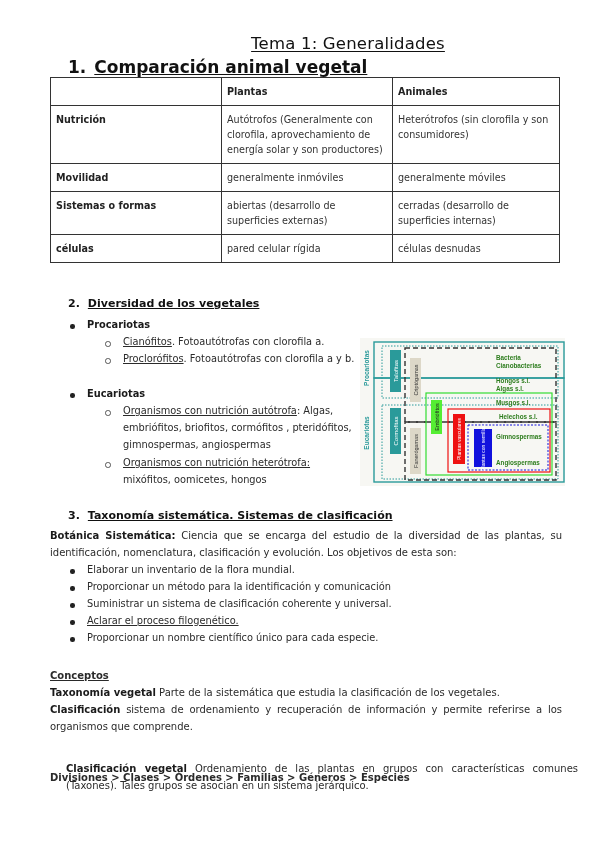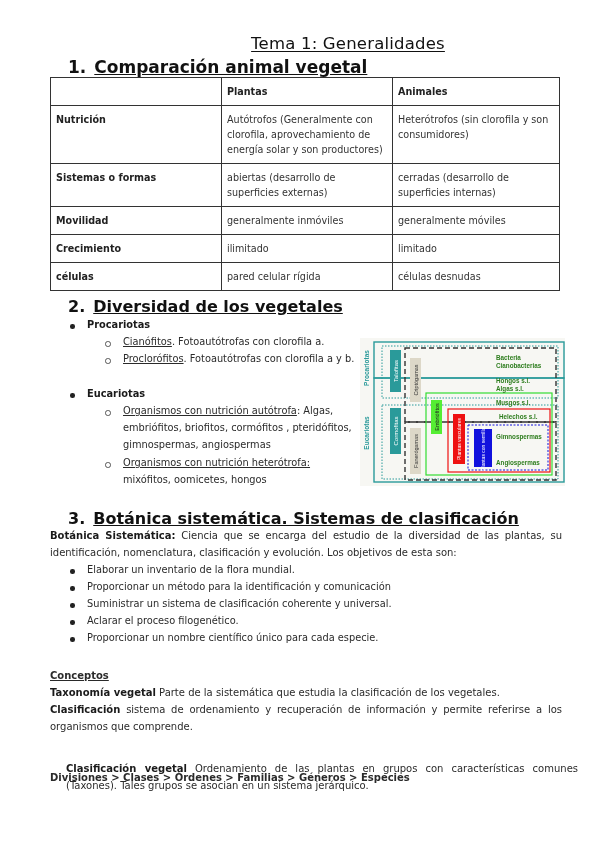--- a/index.html
+++ b/index.html
@@ -4,21 +4,21 @@
 <style>
   html, body { margin: 0; padding: 0; background: #ffffff; }
   body { width: 600px; height: 848px; position: relative; overflow: hidden;
          font-family: "DejaVu Sans", sans-serif; color: #1f1f1f; font-size: 10px; }
   .abs { position: absolute; }
   .title { left: 0; width: 600px; top: 34px; text-align: center; font-size: 16.5px;
            text-decoration: underline; text-underline-offset: 2px; color: #111; letter-spacing: 0.2px; padding-left: 48px; }
   .h2 { font-weight: bold; font-size: 17px; color: #111; }
   .h2 .num { margin-right: 8px; }
   .h2 .txt { text-decoration: underline; }
-  .h2.big { font-size: 16px; }
+  .h2.big { font-size: 11px; }
   table.cmp { position: absolute; left: 50px; top: 77px; width: 510px; border-collapse: collapse; font-size: 9.6px; }
   table.cmp td { border: 1.3px solid #333; padding: 6px 5px 6px 5px; vertical-align: top; line-height: 15px; color: #333; }
   table.cmp td.hdr { font-weight: bold; color: #222; }
   table.cmp td.c0 { width: 160px; }
   table.cmp td.c1 { width: 160px; }
   .list { font-size: 9.8px; line-height: 17px; color: #2a2a2a; }
   .bullet { position: absolute; width: 4.5px; height: 4.5px; border-radius: 50%; background: #222; }
   .circ { position: absolute; width: 3.5px; height: 3.5px; border-radius: 50%; border: 1px solid #555; }
   .u { text-decoration: underline; }
   .b { font-weight: bold; color: #1a1a1a; }
@@ -41,33 +41,28 @@
     <td class="hdr c0"></td>
     <td class="hdr c1">Plantas</td>
     <td class="hdr">Animales</td>
   </tr>
   <tr>
     <td class="hdr c0">Nutrición</td>
     <td class="c1">Autótrofos (Generalmente con clorofila, aprovechamiento de energía solar y son productores)</td>
     <td>Heterótrofos (sin clorofila y son consumidores)</td>
   </tr>
   <tr>
-    <td class="hdr c0">Sistemas o formas</td>
-    <td class="c1">abiertas (desarrollo de superficies externas)</td>
-    <td>cerradas (desarrollo de superficies internas)</td>
-  </tr>
-  <tr>
     <td class="hdr c0">Movilidad</td>
     <td class="c1">generalmente inmóviles</td>
     <td>generalmente móviles</td>
   </tr>
   <tr>
-    <td class="hdr c0">Crecimiento</td>
-    <td class="c1">ilimitado</td>
-    <td>limitado</td>
+    <td class="hdr c0">Sistemas o formas</td>
+    <td class="c1">abiertas (desarrollo de superficies externas)</td>
+    <td>cerradas (desarrollo de superficies internas)</td>
   </tr>
   <tr>
     <td class="hdr c0">células</td>
     <td class="c1">pared celular rígida</td>
     <td>células desnudas</td>
   </tr>
 </tbody>
   </table>
 
 <div class="abs h2 big" style="left:68px; top:297px;">
@@ -152,36 +147,36 @@
     <text x="136" y="45" font-size="6.3" fill="#2e7d1e" font-weight="bold">Hongos s.l.</text>
     <text x="136" y="53" font-size="6.3" fill="#2e7d1e" font-weight="bold">Algas s.l.</text>
     <text x="136" y="67" font-size="6.3" fill="#2e7d1e" font-weight="bold">Musgos s.l.</text>
     <text x="139" y="81" font-size="6.3" fill="#2e7d1e" font-weight="bold">Helechos s.l.</text>
     <text x="136" y="101" font-size="6.3" fill="#2e7d1e" font-weight="bold">Gimnospermas</text>
     <text x="136" y="127" font-size="6.3" fill="#2e7d1e" font-weight="bold">Angiospermas</text>
   </svg>
 </div>
 
 <div class="abs h2 big" style="left:68px; top:509px;">
-  <span class="num">3.</span><span class="txt">Botánica sistemática. Sistemas de clasificación</span>
+  <span class="num">3.</span><span class="txt">Taxonomía sistemática. Sistemas de clasificación</span>
 </div>
 
 <div class="abs para" style="left:50px; top:527px; width:512px;">
   <span class="b">Botánica Sistemática:</span><span> Ciencia que se encarga del estudio de la diversidad de las plantas, su identificación, nomenclatura, clasificación y evolución. Los objetivos de esta son:</span>
 </div>
 
 <div class="list">
   <span class="bullet" style="left:70px; top:569px;"></span>
   <div class="abs" style="left:87px; top:561px;">Elaborar un inventario de la flora mundial.</div>
   <span class="bullet" style="left:70px; top:586px;"></span>
   <div class="abs" style="left:87px; top:578px;">Proporcionar un método para la identificación y comunicación</div>
   <span class="bullet" style="left:70px; top:603px;"></span>
   <div class="abs" style="left:87px; top:595px;">Suministrar un sistema de clasificación coherente y universal.</div>
   <span class="bullet" style="left:70px; top:620px;"></span>
-  <div class="abs" style="left:87px; top:612px;">Aclarar el proceso filogenético.</div>
+  <div class="abs" style="left:87px; top:612px;text-decoration:underline;">Aclarar el proceso filogenético.</div>
   <span class="bullet" style="left:70px; top:637px;"></span>
   <div class="abs" style="left:87px; top:629px;">Proporcionar un nombre científico único para cada especie.</div>
 </div>
 
 <div class="abs para b u" style="left:50px; top:667px;">Conceptos</div>
 
 <div class="abs para" style="left:50px; top:684px; width:512px;">
   <span class="b">Taxonomía vegetal</span><span> Parte de la sistemática que estudia la clasificación de los vegetales.</span>
 </div>
 <div class="abs para" style="left:50px; top:701px; width:512px;">

